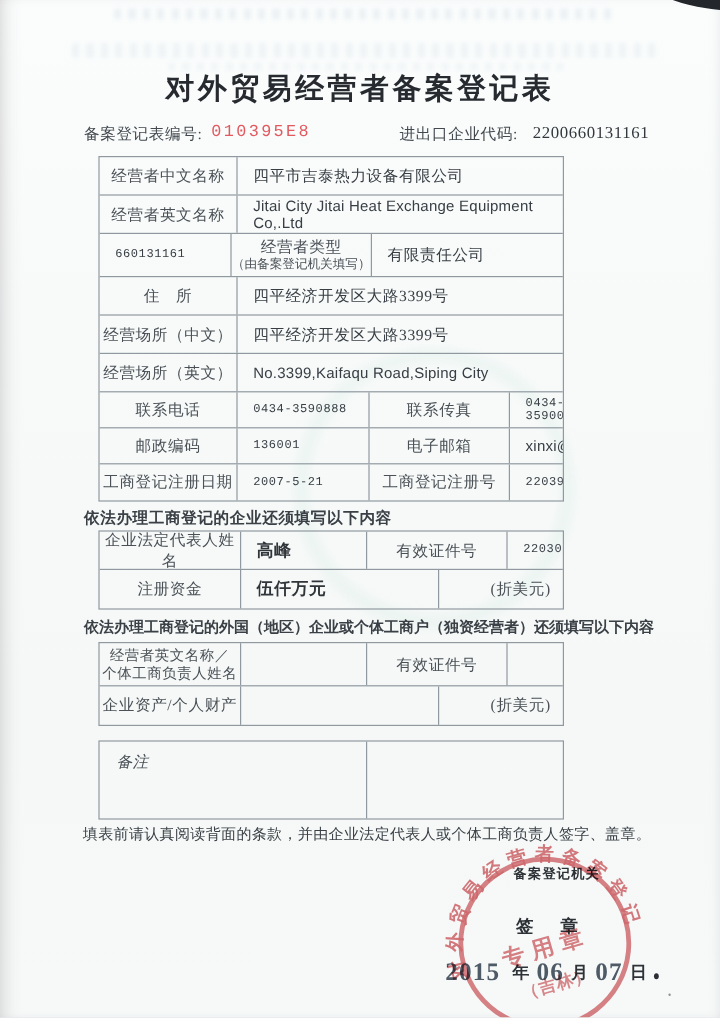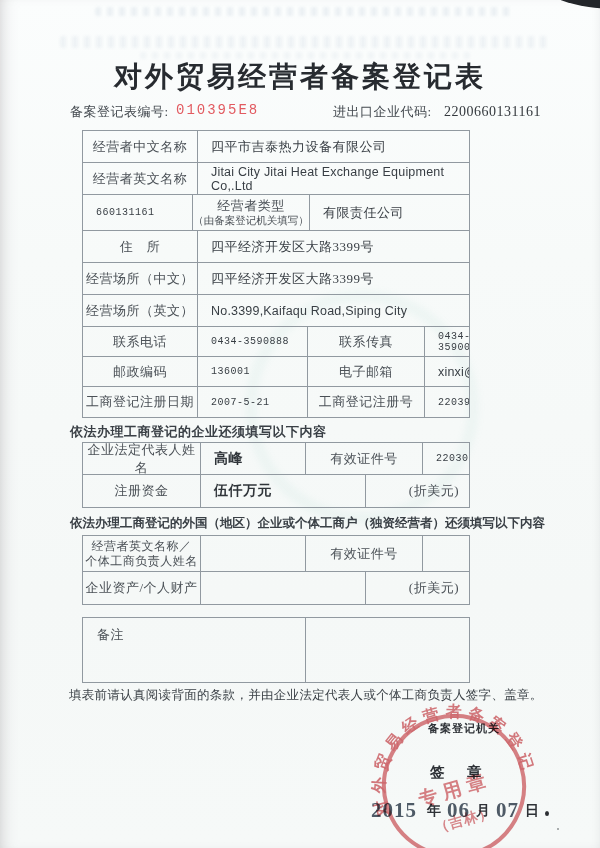--- a/index.html
+++ b/index.html
@@ -9,21 +9,21 @@
     box-shadow:inset 12px 0 18px -14px rgba(120,110,115,.45), inset -6px 0 12px -10px rgba(120,120,125,.3);
     font-family:"Liberation Serif","DejaVu Serif",serif;color:#3c4248;
   }
   
   .bleed{position:absolute;background:repeating-linear-gradient(90deg,rgba(130,155,180,.12) 0 6px,transparent 6px 12px);filter:blur(1.6px);border-radius:3px;}
   .bleed-circle{position:absolute;width:210px;height:210px;border-radius:50%;border:12px solid rgba(110,185,165,.06);filter:blur(3px);}
   .corner-mark{position:absolute;background:#23262a;border-radius:50%;}
   .speck{position:absolute;background:#2c2f33;border-radius:50%;}
 
   .title{position:absolute;top:58px;left:0;width:100%;text-align:center;
-    font-size:28px;font-weight:bold;letter-spacing:3px;color:#272b30;}
+    font-size:24px;font-weight:bold;letter-spacing:3px;color:#272b30;}
   .meta{position:absolute;top:101px;left:0;width:100%;font-size:13px;}
   .meta .lab{color:#43494f;letter-spacing:.5px;}
   .serial-label{position:absolute;left:70px;top:2px;}
   .serial-value{position:absolute;left:176px;top:1px;font-family:"Liberation Mono","DejaVu Sans Mono",monospace;
     font-size:14px;letter-spacing:2px;color:#e25a60;}
   .code-label{position:absolute;left:333px;top:2px;}
   .code-value{position:absolute;left:444px;top:3px;font-size:14px;color:#33383d;letter-spacing:.5px;}
 
   .tbl{position:absolute;left:82px;width:388px;border:1px solid #9199a0;box-sizing:border-box;}
   .row{display:flex;border-bottom:1px solid #9199a0;box-sizing:border-box;}
@@ -32,21 +32,21 @@
      font-size:13px;letter-spacing:.5px;overflow:hidden;}
   .c:last-child{border-right:none;}
   .lab{justify-content:center;text-align:center;color:#4a5056;}
   .lab .two{line-height:1.25;}
   .lab .sub{font-size:10.5px;display:block;letter-spacing:0;}
   .val{justify-content:flex-start;padding-left:13px;color:#383e44;}
   .val.num{font-size:10px;font-family:Liberation Mono, monospace;}
   .val.en{font-family:"Liberation Sans","DejaVu Sans",sans-serif;font-size:12.5px;letter-spacing:.2px;}
   .val.filled{font-weight:700;font-size:14px;color:#30353a;}
   .val.right{justify-content:flex-end;padding-right:10px;padding-left:0;color:#4a5056;}
-  .h32{height:32px;} .h30{height:30px;} .h36{height:36px;} .h64{height:64px;}
+  .h32{height:32px;} .h30{height:30px;} .h36{height:36px;} .h64{height:64px;font-style:italic;}
   .w115{width:115px;} .w110{width:110px;} .w117{width:117px;} .fx{flex:1;}
   .w118{width:118px;} .w105{width:105px;} .w165{width:165px;} .w223{width:223px;}
 
   .sec-head{position:absolute;left:70px;color:#3a4046;font-weight:600;letter-spacing:.5px;}
   .note{position:absolute;left:69px;top:687px;font-size:12.5px;color:#3a4046;letter-spacing:.3px;}
 
   .authority{position:absolute;left:408px;top:721px;font-size:11px;font-weight:700;color:#2e3237;letter-spacing:1px;padding-left:20px;}
   .sign{position:absolute;left:430px;top:763px;font-size:14.5px;font-weight:700;color:#2e3237;letter-spacing:4px;}
   .dateline{position:absolute;left:371px;top:798px;display:flex;align-items:center;font-size:14px;color:#2e3237;}
   .dateline .n{font-size:21px;color:#4e5a66;letter-spacing:1px;font-weight:600;}

